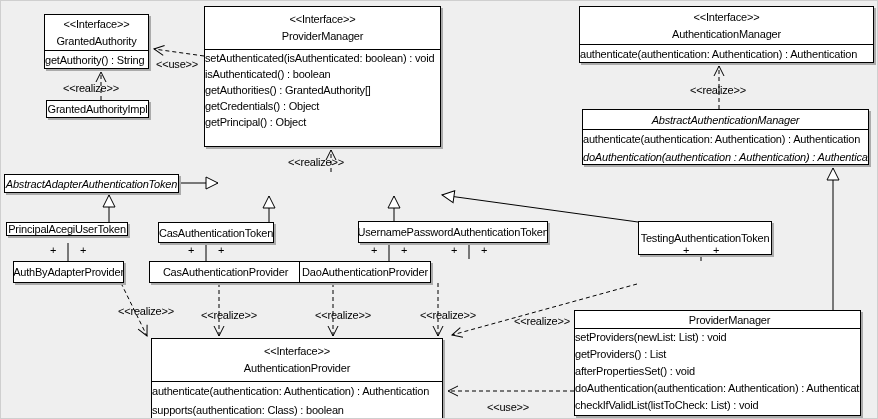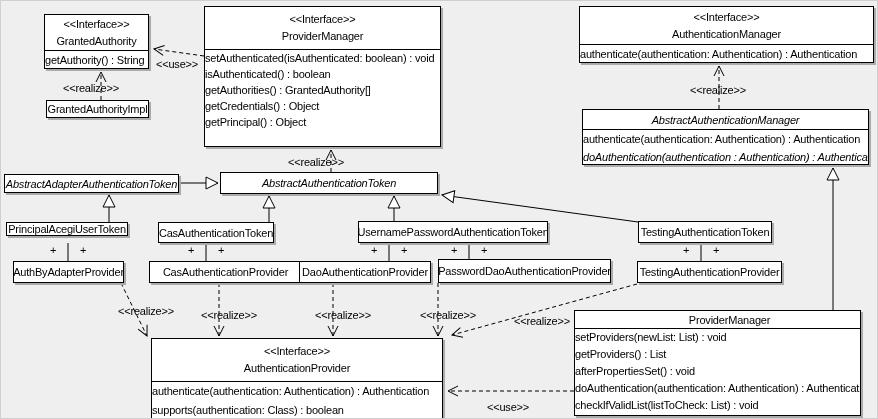--- a/index.html
+++ b/index.html
@@ -150,59 +150,50 @@
       <span>AbstractAuthenticationManager</span>
     </div>
     <div class="m m18">authenticate(authentication: Authentication) : Authentication</div>
     <div class="m m18 it">doAuthentication(authentication : Authentication) : Authentication</div>
   </div>
 
   <div class="cls single it" style="left:3px;top:173px;width:175px;height:19px;">
     <span>AbstractAdapterAuthenticationToken</span>
   </div>
 
-  <div class="cls single it" style="left:219px;top:171px;width:218px;height:22px;">
-    <span>AbstractAuthenticationToken</span>
-  </div>
 
   <div class="cls single" style="left:5px;top:221px;width:122px;height:14px;">
     <span>PrincipalAcegiUserToken</span>
   </div>
 
   <div class="cls single" style="left:157px;top:221px;width:116px;height:21px;">
     <span>CasAuthenticationToken</span>
   </div>
 
   <div class="cls single" style="left:357px;top:220px;width:190px;height:22px;">
     <span>UsernamePasswordAuthenticationToken</span>
   </div>
 
-  <div class="cls single" style="left:637px;top:220px;width:134px;height:22px;">
+  <div class="cls single" style="left:637px;top:220px;width:134px;height:34px;">
     <span>TestingAuthenticationToken</span>
   </div>
 
   <div class="cls single" style="left:12px;top:260px;width:111px;height:22px;">
     <span>AuthByAdapterProvider</span>
   </div>
 
   <div class="cls single" style="left:148px;top:260px;width:153px;height:22px;">
     <span>CasAuthenticationProvider</span>
   </div>
 
   <div class="cls single" style="left:298px;top:260px;width:132px;height:22px;">
     <span>DaoAuthenticationProvider</span>
   </div>
 
-  <div class="cls single" style="left:437px;top:258px;width:173px;height:24px;">
-    <span>PasswordDaoAuthenticationProvider</span>
-  </div>
-
-  <div class="cls single" style="left:636px;top:260px;width:145px;height:22px;">
-    <span>TestingAuthenticationProvider</span>
-  </div>
+
 
   <div class="cls" style="left:150px;top:337px;width:292px;height:81px;">
     <div class="hdr" style="height:42px;">
       <div>&lt;&lt;Interface&gt;&gt;</div>
       <div>AuthenticationProvider</div>
     </div>
     <div class="m m19">authenticate(authentication: Authentication) : Authentication</div>
     <div class="m m19">supports(authentication: Class) : boolean</div>
   </div>
 

